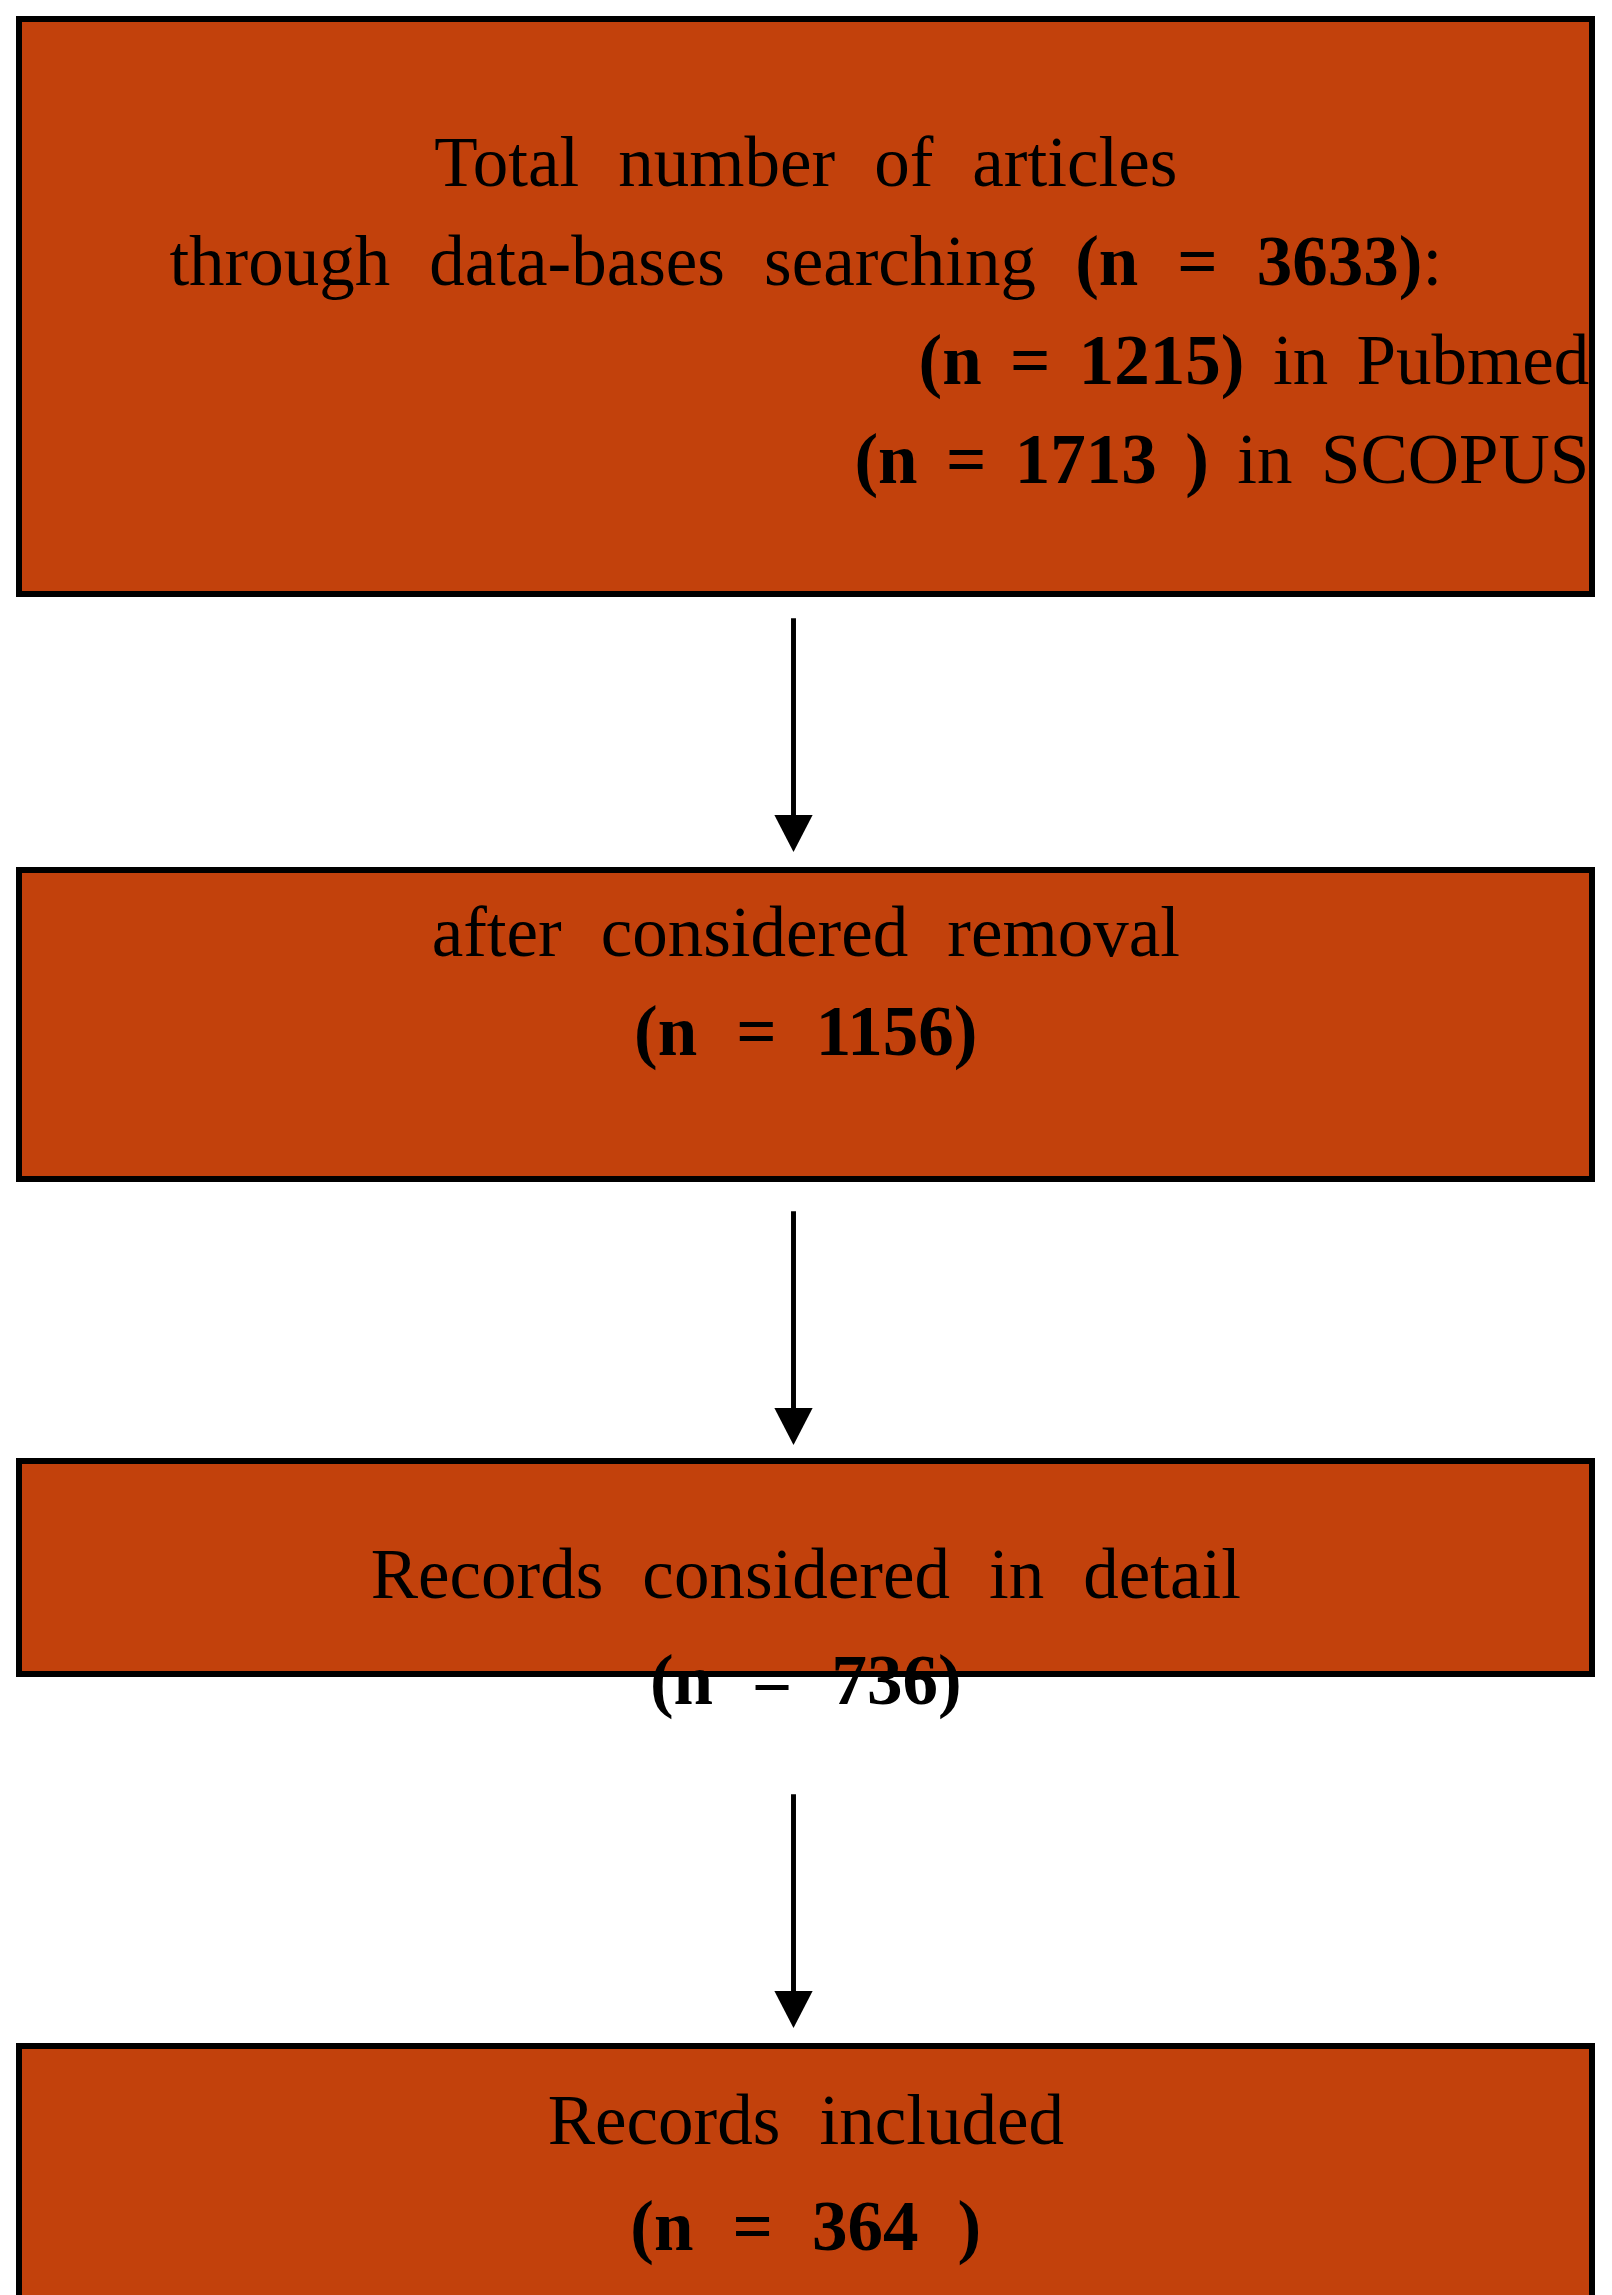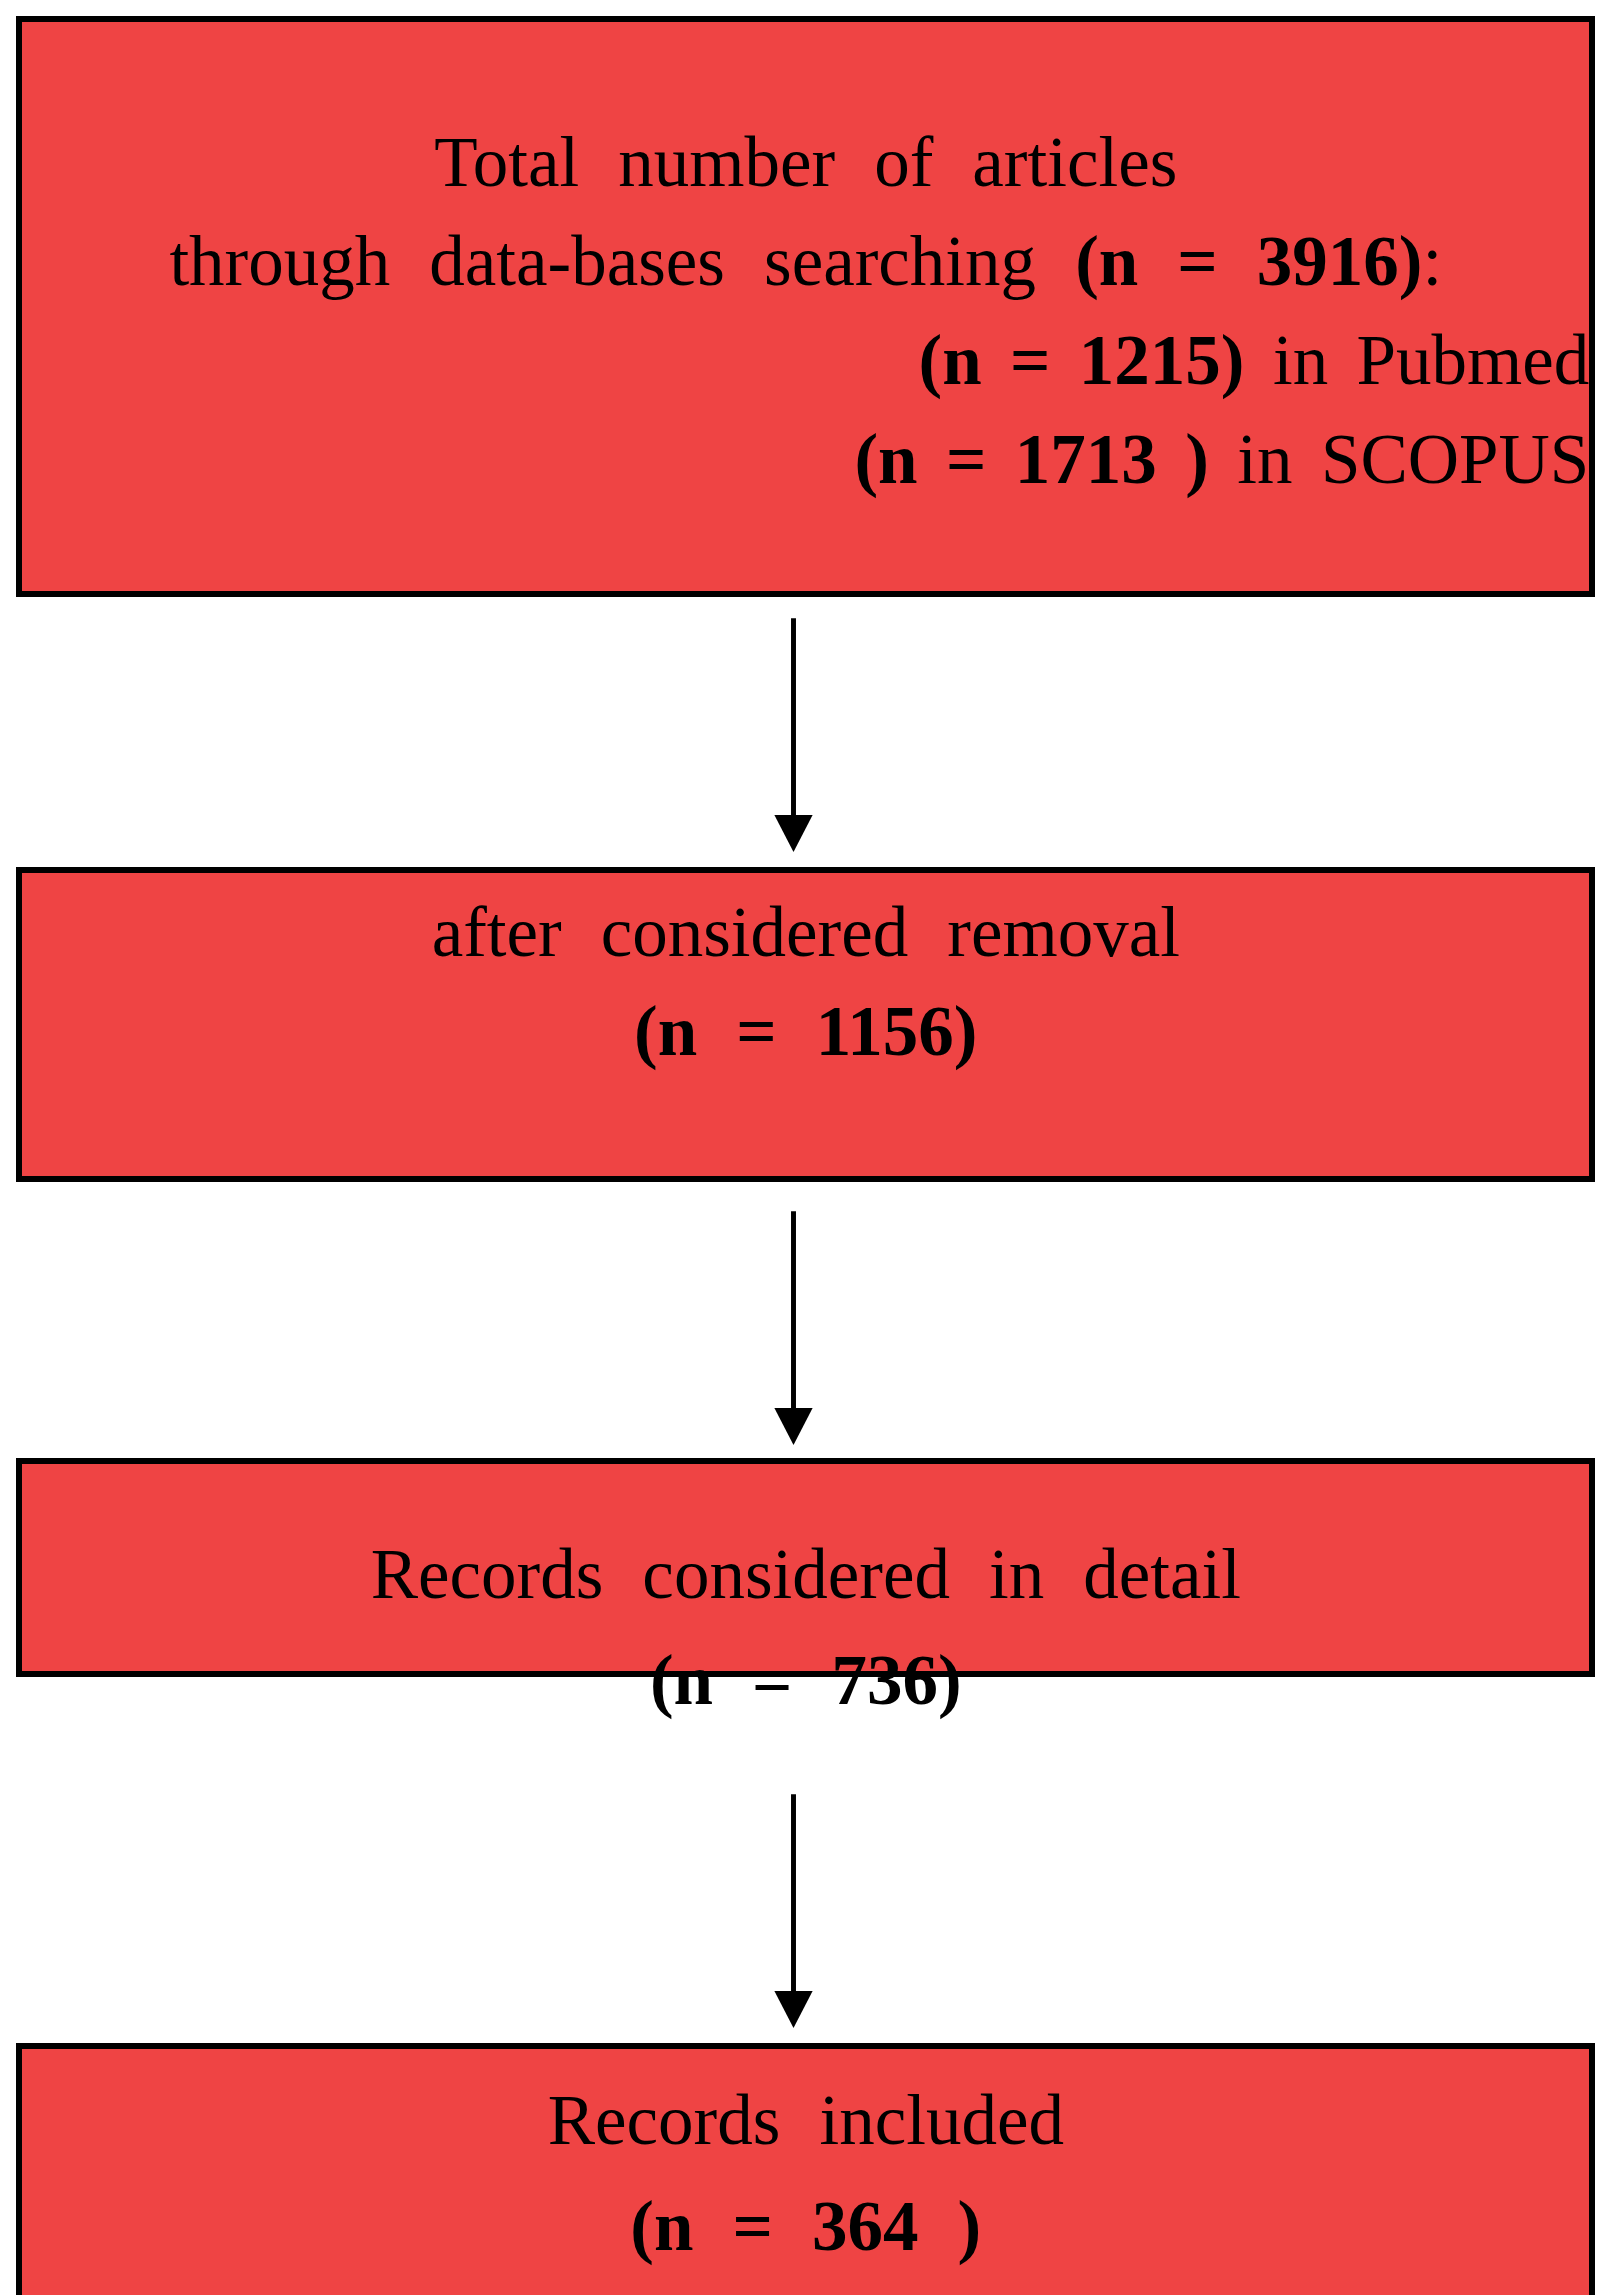--- a/index.html
+++ b/index.html
@@ -14,21 +14,21 @@
     background: #ffffff;
     font-family: "Liberation Serif", serif;
     color: #000000;
   }
   .box {
     position: absolute;
     left: 16.3px;
     width: 1579px;
     box-sizing: border-box;
     border: 6.4px solid #000000;
-    background: #ef4444;
+    background: #c2410c;
     text-align: center;
     font-size: 71px;
     word-spacing: 0.30em;
   }
   .line { white-space: nowrap; }
   .line.left {
     text-align: right;
     padding-left: 4.3px;
     word-spacing: 0.15em;
   }
@@ -38,21 +38,21 @@
     display: block;
   }
 </style>
 </head>
 <body>
 
 <div id="canvas">
 
   <div class="box" style="top:16.3px; height:581px; padding-top:91px; line-height:99px;">
     <div class="line center"><span>Total number of articles</span></div>
-    <div class="line center"><span>through data-bases searching </span><span class="b">(n = 3916)</span><span>:</span></div>
+    <div class="line center"><span>through data-bases searching </span><span class="b">(n = 3633)</span><span>:</span></div>
     <div class="line left"><span class="b">(n = 1215)</span><span> in Pubmed</span></div>
     <div class="line left"><span class="b">(n = 1713 )</span><span> in SCOPUS</span></div>
   </div>
 
   <svg class="arrow" style="left:751px; top:618px;" width="85" height="234" viewBox="0 0 120 330">
     <line x1="60" y1="0" x2="60" y2="284" stroke="#000000" stroke-width="7"></line>
     <polygon points="33,278 87,278 60,330" fill="#000000"></polygon>
   </svg>
 
   <div class="box" style="top:867px; height:315px; padding-top:10px; line-height:99px;">

